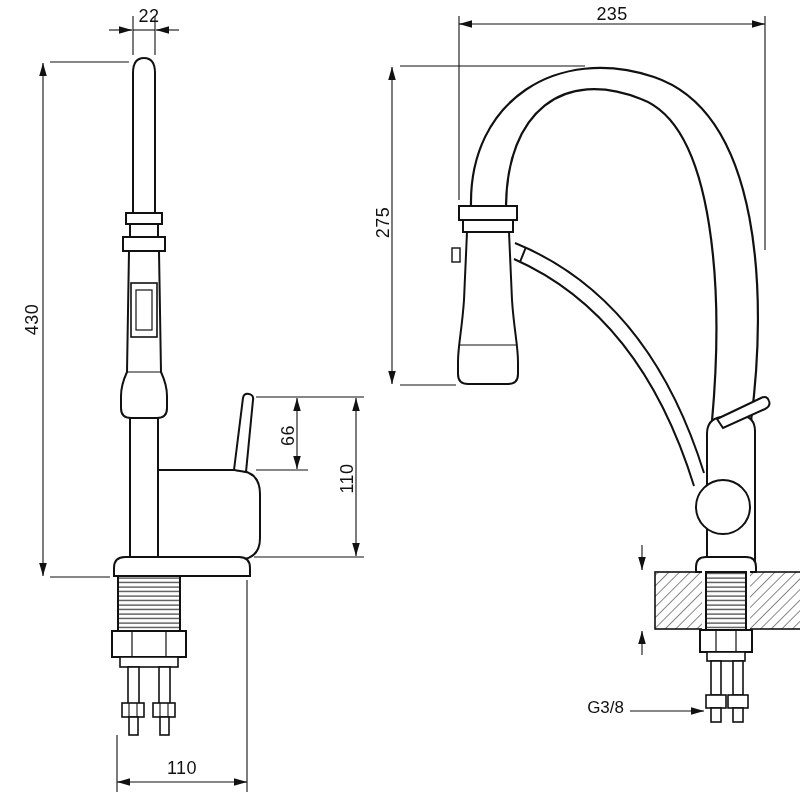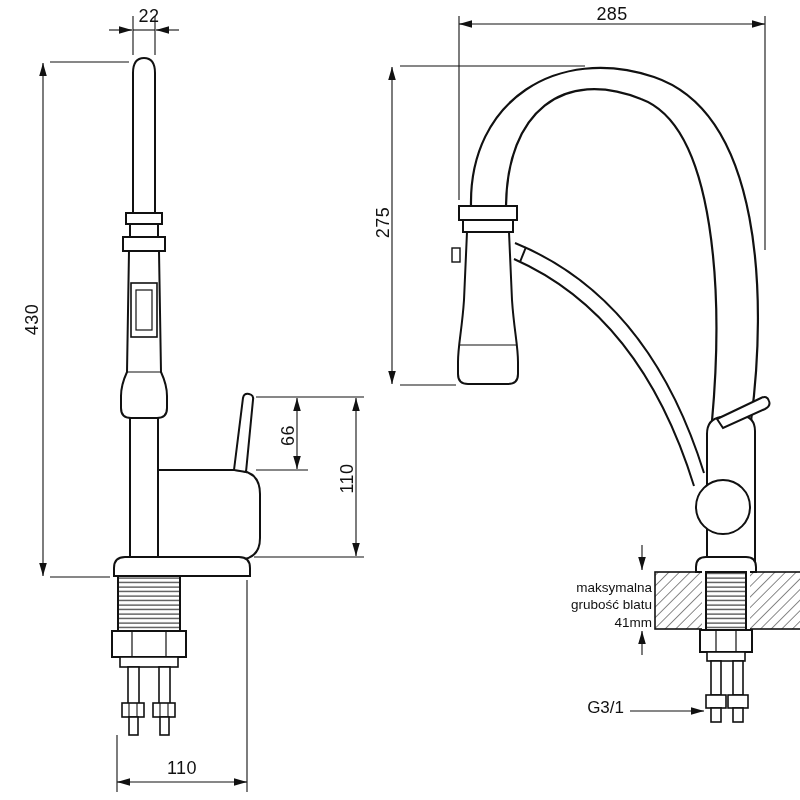--- a/index.html
+++ b/index.html
@@ -155,24 +155,20 @@
   <div class="dim" style="left:117px;top:6px;width:44px;">22</div>
 
   <div class="dim rot" style="left:-13px;top:309px;">430</div>
 
   <div class="dim rot" style="left:243px;top:425px;">66</div>
 
   <div class="dim rot" style="left:302px;top:468px;">110</div>
 
   <div class="dim" style="left:137px;top:758px;">110</div>
 
-  <div class="dim" style="left:567px;top:4px;">285</div>
+  <div class="dim" style="left:567px;top:4px;">235</div>
 
   <div class="dim rot" style="left:338px;top:212px;">275</div>
 
-  <div class="note">
-    <span style="display:block;">maksymalna</span>
-    <span style="display:block;">grubość blatu 41mm</span>
-  </div>
 
-  <div class="g38">G3/1</div>
+  <div class="g38">G3/8</div>
 
 </div>
 
 </body></html>

